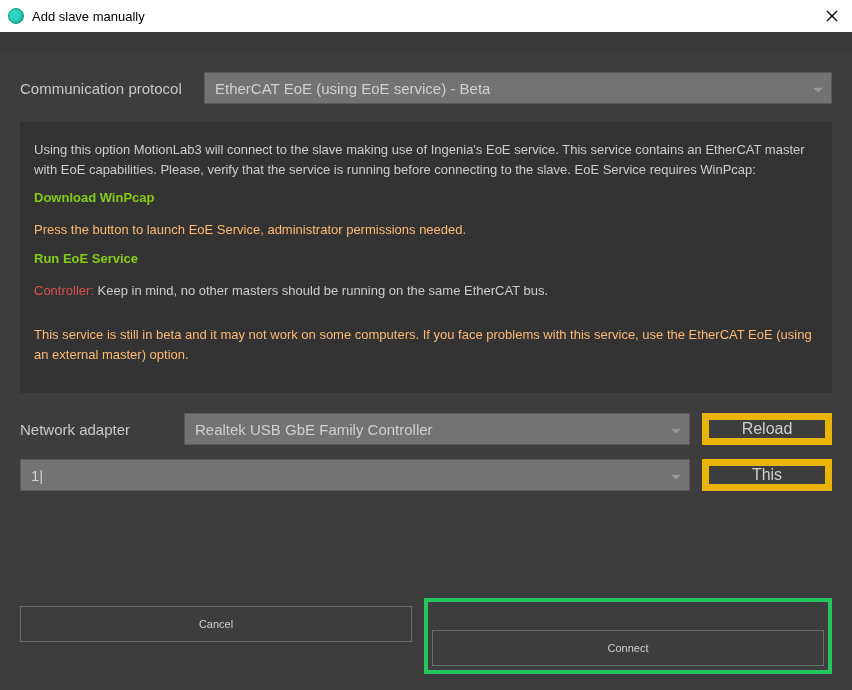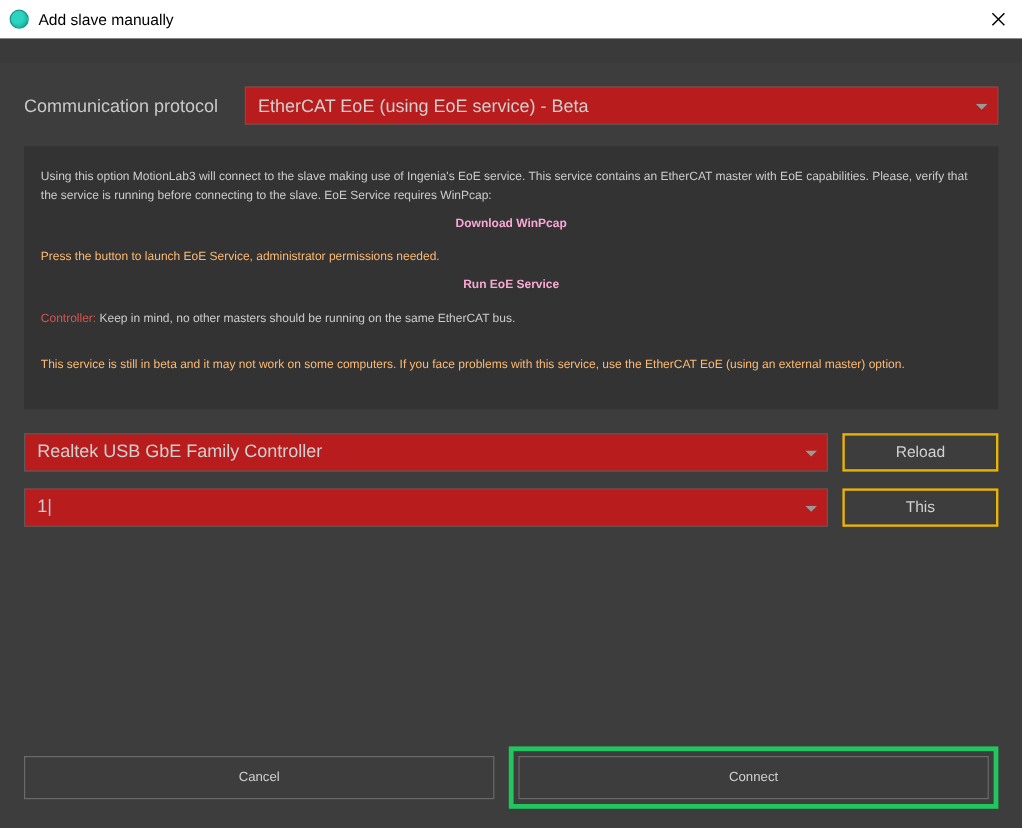--- a/index.html
+++ b/index.html
@@ -72,21 +72,21 @@
       width: 184px;
       font-size: 15px;
       color: #c9c9c9;
     }
     .label-col.narrow {
       width: 164px;
     }
     .dropdown {
       flex: 1;
       height: 32px;
-      background: #b91c1c;
+      background: #737373;
       border: 1px solid #5a5a5a;
       display: flex;
       align-items: center;
       padding: 0 10px;
       font-size: 15px;
       color: #d0d0d0;
       position: relative;
       cursor: pointer;
     }
     .dropdown .arrow {
@@ -97,49 +97,48 @@
     }
     .dropdown .arrow svg {
       width: 10px;
       height: 6px;
       fill: #999;
     }
     .info-panel {
       background: #333333;
       padding: 18px 14px 20px 14px;
       margin-bottom: 20px;
-      font-size: 10px;
+      font-size: 13px;
       line-height: 1.55;
     }
     .info-panel p {
       margin-bottom: 8px;
     }
     .info-panel .link {
-      color: #f9a8d4;
+      color: #84cc16;
       font-weight: 700;
-      text-align: center;
       margin: 8px 0 12px 0;
       cursor: pointer;
     }
     .info-panel .bold {
       font-weight: 400;
       color: #fdba74;
     }
     .info-panel .important {
       color: #d9534f;
     }
     .form-section .row {
       margin-bottom: 14px;
     }
     .btn {
       height: 32px;
       background: #3d3d3d;
-      border: 2px solid #eab308;
+      border: 7px solid #eab308;
       color: #d0d0d0;
-      font-size: 13px;
+      font-size: 16px;
       display: flex;
       align-items: center;
       justify-content: center;
       cursor: pointer;
       width: 130px;
       margin-left: 12px;
     }
     .spacer {
       flex: 1;
     }
@@ -161,20 +160,21 @@
       cursor: pointer;
     }
     .highlight-wrap {
       flex: 1;
       border: 4px solid #22c55e;
       padding: 4px;
       display: flex;
     }
     .highlight-wrap .footer-btn {
       width: 100%;
+      margin-top: 24px;
     }
     .cancel-wrap {
       flex: 1;
       padding: 8px 0;
       display: flex;
     }
     .cancel-wrap .footer-btn {
        width: 100%;
     }
     .cursor-caret::after {
@@ -221,20 +221,21 @@
       <p>
         <span class="important">Controller:</span><span> Keep in mind, no other masters should be running on the same EtherCAT bus.</span>
       </p>
       <p style="height:8px"></p>
       <p class="bold">This service is still in beta and it may not work on some computers. If you face problems with this service, use the EtherCAT EoE (using an external master) option.</p>
     </div>
 
     <div class="form-section">
 
       <div class="row">
+        <div class="label-col narrow">Network adapter</div>
         <div class="dropdown">
           <span>Realtek USB GbE Family Controller</span>
           <span class="arrow">
             <svg viewBox="0 0 10 6">
                 <path d="M0 0 L5 5 L10 0 Z"></path>
               </svg>
           </span>
         </div>
         <div class="btn">Reload</div>
       </div>

